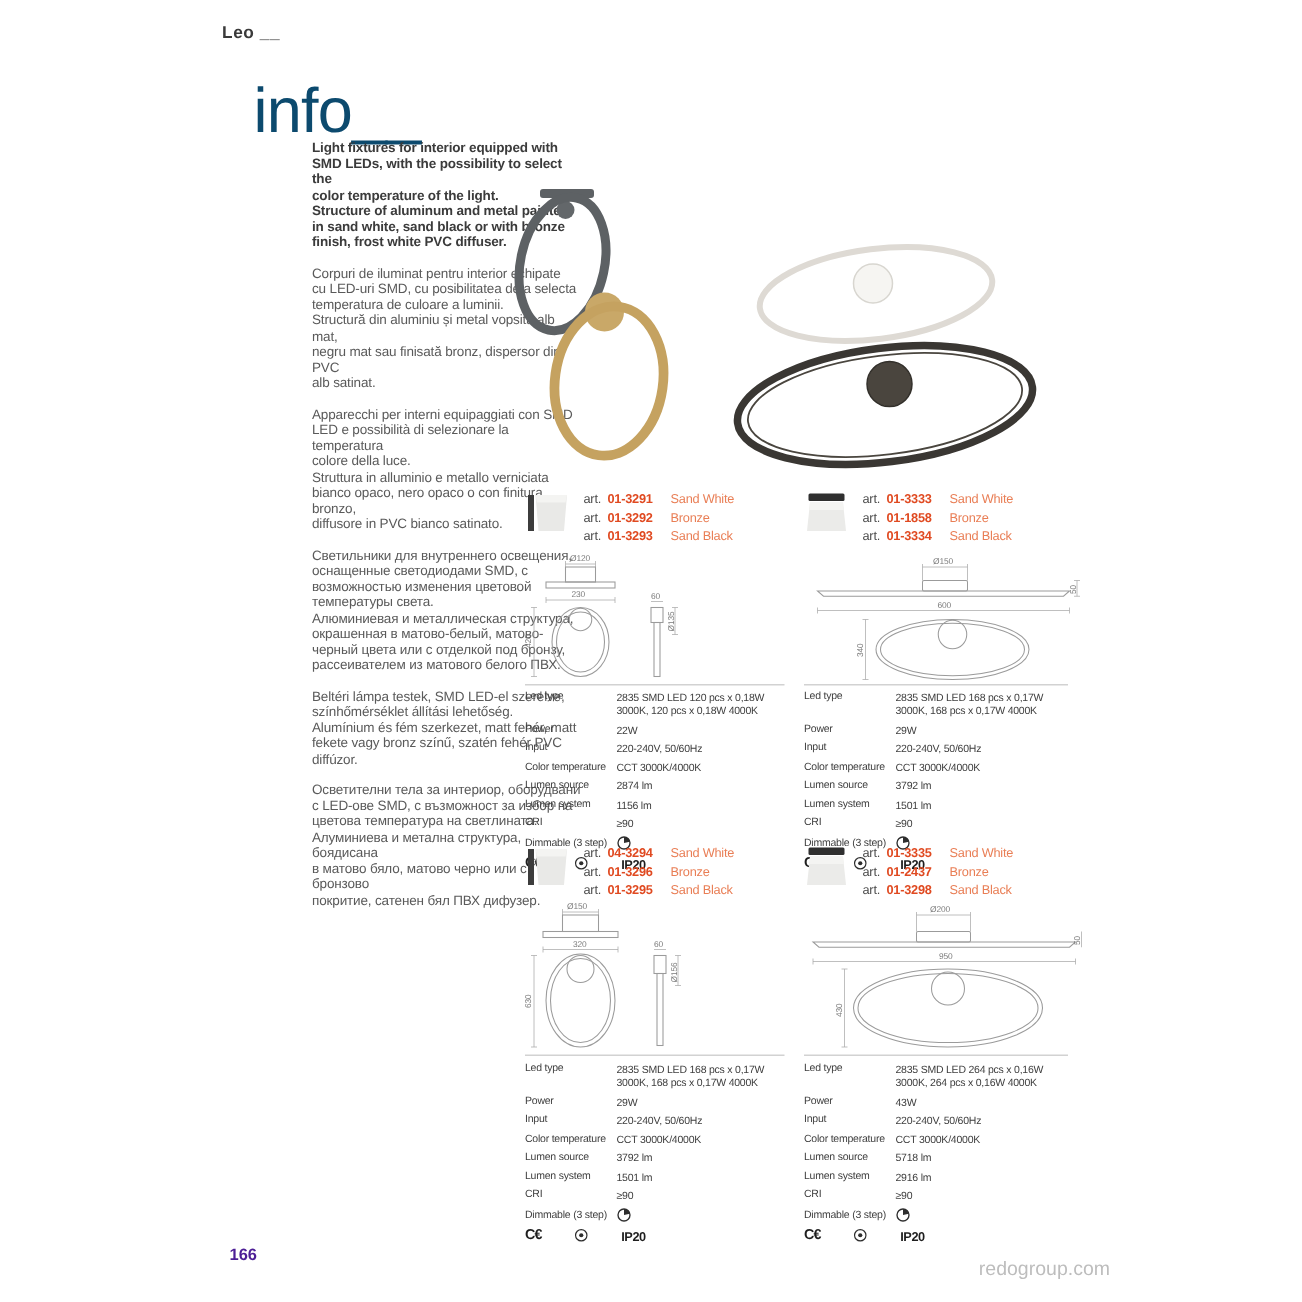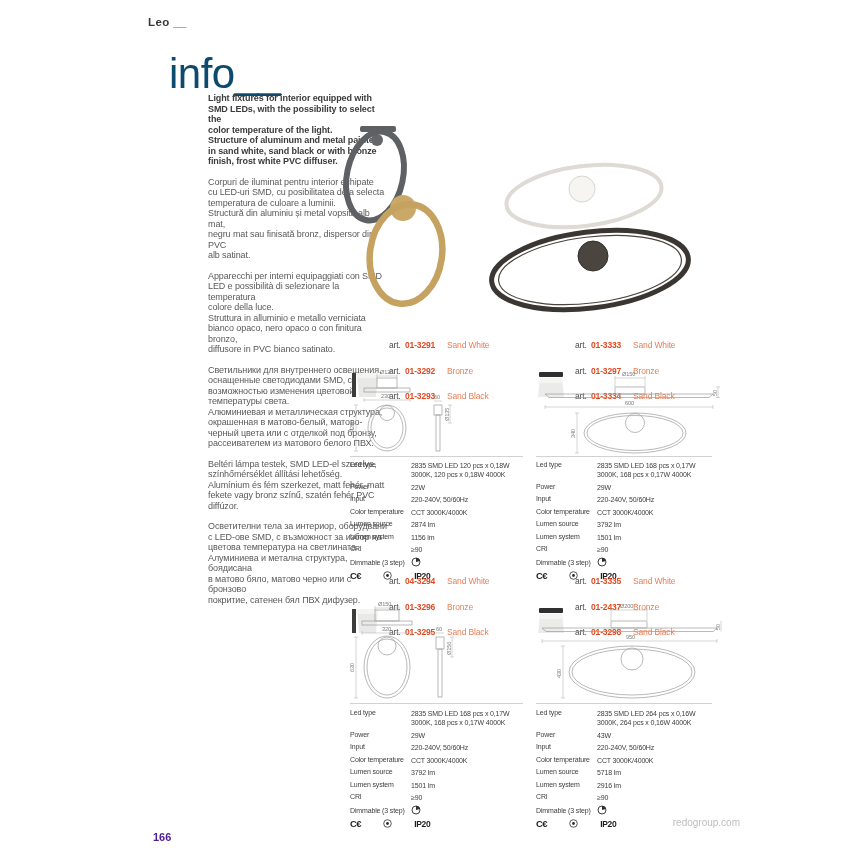--- a/index.html
+++ b/index.html
@@ -8,46 +8,46 @@
 
   .brand { position:absolute; left:148px; top:16px; font-size:11.5px; font-weight:700; color:#3a3a3a; letter-spacing:.4px; }
   .title { position:absolute; left:169px; top:50px; font-size:42px; font-weight:300; color:#0c4a6e; letter-spacing:-.5px; }
 
   .descs { position:absolute; left:168px; top:93px; width:180px;margin-left:40px; }
   .descs p { font-size:9px; line-height:10.5px; color:#5a5a5a; margin-bottom:10px; white-space:pre-line; letter-spacing:-.1px; }
   .descs p.en { color:#3b3b3b; font-weight:700; }
 
   .photo { position:absolute; }
 
-  .art-block { position:absolute; display:flex; gap:9px; align-items:flex-end; }
+  .art-block { position:absolute; display:flex; gap:9px; align-items:flex-start; }
   .thumb { flex:none; }
   .art-rows { display:flex; flex-direction:column; gap:2.5px; padding-top:1px; }
   .art-row { display:flex; align-items:baseline; font-size:8.5px; letter-spacing:-.15px; }
   .art-prefix { color:#4b4b4b; width:16px; flex:none; }
   .art-code { color:#e04a21; font-weight:700; width:42px; flex:none; }
-  .art-finish { color:#e97e55;margin-top:13px; }
+  .art-finish { color:#e97e55; }
 
   .drawing { position:absolute; }
   .drawing text { font-size:5.6px; fill:#7b7b7b; letter-spacing:-.1px; }
   .drawing .ln { stroke:#9b9b9b; stroke-width:.7; fill:none; }
   .drawing .dm { stroke:#aaaaaa; stroke-width:.5; fill:none; }
 
   .divider { position:absolute; height:1px; background:#d2d2d2; }
 
   .spec { position:absolute; width:178px; font-size:7px; color:#404040; letter-spacing:-.15px; }
   .spec-row { display:flex; margin-bottom:3.4px; }
   .spec-label { width:61px; flex:none; }
   .spec-value { width:115px; line-height:1.3; }
   .dim-row { display:flex; align-items:center; margin-bottom:3px; }
   .cert-row { display:flex; align-items:center; gap:22px; margin-top:3px; }
   .ce-mark { font-size:9.5px; font-weight:700; color:#1e1e1e; letter-spacing:-.5px; }
   .ip-rating { font-size:8.5px; font-weight:800; color:#1e1e1e; letter-spacing:-.3px; }
 
   .page-number { position:absolute; left:153px; top:831px; font-size:11px; font-weight:700; color:#4c1d95; }
-  .website { position:absolute; right:128px; top:817px; font-size:10px; color:#bdbdbd; }
+  .website { position:absolute; right:128px; top:838px; font-size:13px; color:#bdbdbd; }
 </style>
 </head>
 <body>
 
 <div class="page">
 
   <div class="brand">Leo __</div>
   <div class="title">info__</div>
 
   <div class="descs">
@@ -214,21 +214,21 @@
       <polygon points="4,9 26,9 26.5,14 3.5,14" fill="#f4f4f2"></polygon>
     </svg>
     <div class="art-rows">
       <div class="art-row">
         <span class="art-prefix">art.</span>
         <span class="art-code">01-3333</span>
         <span class="art-finish">Sand White</span>
       </div>
       <div class="art-row">
         <span class="art-prefix">art.</span>
-        <span class="art-code">01-3297</span>
+        <span class="art-code">01-1858</span>
         <span class="art-finish">Bronze</span>
       </div>
       <div class="art-row">
         <span class="art-prefix">art.</span>
         <span class="art-code">01-3334</span>
         <span class="art-finish">Sand Black</span>
       </div>
     </div>
   </div>
 

